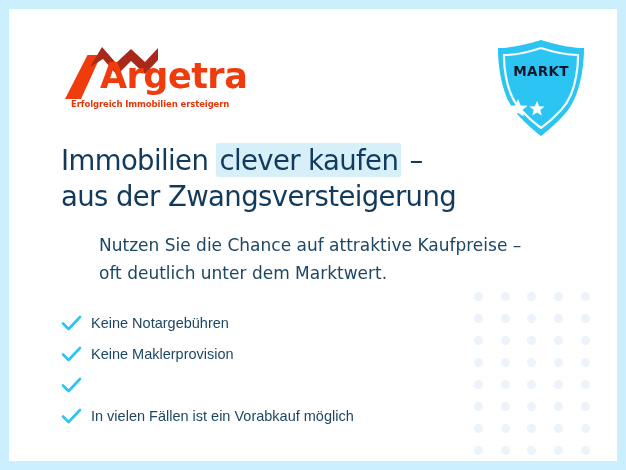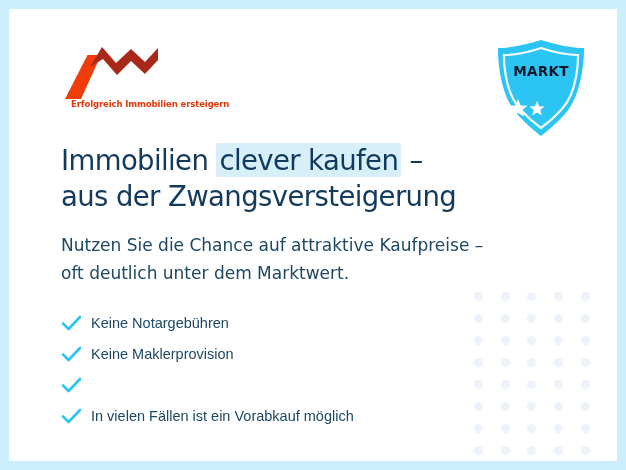--- a/index.html
+++ b/index.html
@@ -142,21 +142,21 @@
     position: absolute;
     left: 52px;
     top: 222px;
     width: 520px;
     font-family: "DejaVu Sans", sans-serif;
     font-weight: 400;
     font-size: 17px;
     line-height: 28px;
     color: #1D4763;
   }
-  .sub-line { white-space: nowrap; }
+  .sub-line { white-space: nowrap; margin-left: 38px; }
 
   
   #bullets {
     position: absolute;
     left: 52px;
     top: 298px;
     width: 520px;
   }
   .bullet {
     display: flex;
@@ -224,20 +224,21 @@
         <i></i>
         <i></i>
         <i></i>
     </div>
 
     <div id="logo">
       <svg id="logo-mark" width="135" height="52" viewBox="0 0 135 52">
         <path d="M26.5 8 L40 8 L20 52 L4 52 Z" fill="#F03C0C"></path>
         <path d="M29 20 L41 0 L55 16 L70 2 L84 15 L97 1 L97 13 L84 27 L70 14 L56 28 L42 12 Z" fill="#A8281A"></path>
       </svg>
+      <div id="logo-word">Argetra</div>
       <div id="logo-tagline">Erfolgreich Immobilien ersteigern</div>
     </div>
 
     <div id="badge">
       <svg width="104" height="104" viewBox="0 0 104 104">
         <path d="M52 3 C52 3 76 11 95 11 C95 11 96 56 75 78 C64 90 52 99 52 99 C52 99 40 90 29 78 C8 56 9 11 9 11 C28 11 52 3 52 3 Z" fill="#2BC4F3"></path>
         <path d="M52 11 C52 11 73 18 89 18 C89 18 90 55 72 73 C63 83 52 91 52 91 C52 91 41 83 32 73 C14 55 15 18 15 18 C31 18 52 11 52 11 Z" fill="none" stroke="#ffffff" stroke-width="2.2" opacity="0.95"></path>
       </svg>
       <div class="badge-txt" id="badge-line1">MARKT</div>
       <div id="badge-stars">

